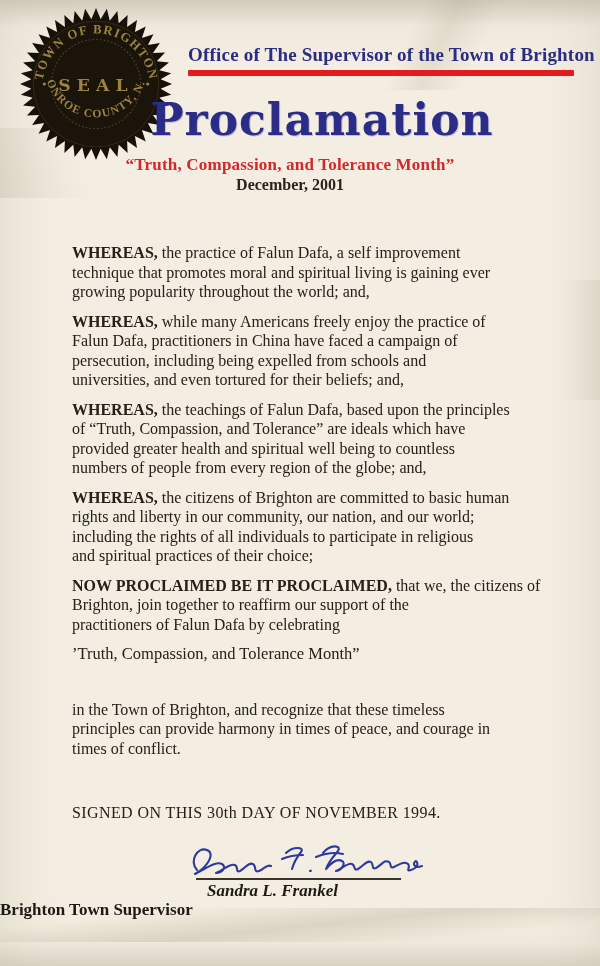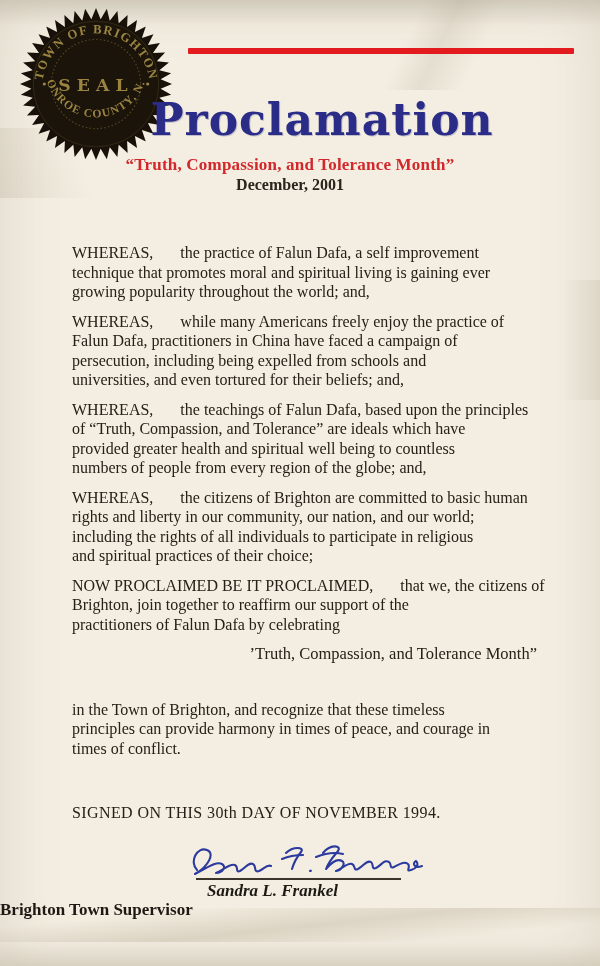--- a/index.html
+++ b/index.html
@@ -41,23 +41,23 @@
     position:absolute;left:0;top:155px;width:600px;text-align:center;transform:translateX(-10px);
     font-size:17px;font-weight:bold;color:#d2282c;letter-spacing:.2px;
   }
   .doc-date{
     position:absolute;left:0;top:176px;width:600px;text-align:center;transform:translateX(-10px);
     font-size:16px;font-weight:600;color:#2a241d;
   }
 
   .body-text{position:absolute;left:72px;top:243px;width:505px;font-size:16px;line-height:19.5px;}
   .para{margin:0 0 10px 0;}
-  .para .lead{font-weight:normal;}
-  .para .rest{white-space:pre-line;margin-left:23px;}
-  .quote-line{margin:10px 0 0 0;text-align:right;width:465px;font-size:16.5px;}
+  .para .lead{font-weight:bold;}
+  .para .rest{white-space:pre-line;}
+  .quote-line{margin:10px 0 0 0;text-align:left;width:465px;font-size:16.5px;}
   .closing{margin:36px 0 0 0;white-space:pre-line;}
   .signed{margin:45px 0 0 0;font-size:16px;letter-spacing:.4px;}
 
   .sig-svg{position:absolute;left:183px;top:836px;}
   .sig-line{position:absolute;left:196px;top:878px;width:205px;border-top:2px solid #3a342c;}
   .sig-name{position:absolute;left:0;top:881px;width:545px;text-align:center;
     font-size:17px;font-weight:bold;font-style:italic;color:#1e1914;}
   .sig-role{position:absolute;left:0;top:900px;width:484px;text-align:left;
     font-size:17px;font-weight:bold;color:#1e1914;}
 </style>
@@ -85,20 +85,21 @@
     </text>
     <text font-family="Liberation Serif, serif" font-size="11.5" font-weight="bold" fill="#9b8440" letter-spacing="1.1">
       <textPath href="#sealArcBot" startOffset="50%" text-anchor="middle">MONROE COUNTY, N.Y.</textPath>
     </text>
     <text x="75" y="82" text-anchor="middle" font-family="DejaVu Serif, serif" font-size="17" font-weight="bold" fill="#9b8440" letter-spacing="6">SEAL</text>
     <circle cx="24" cy="75" r="1.6" fill="#9b8440"></circle>
     <circle cx="126" cy="75" r="1.6" fill="#9b8440"></circle>
   </svg>
 
   <div class="header-block">
+    <div class="header-title">Office of The Supervisor of the Town of Brighton</div>
     <div class="red-bar"></div>
   </div>
 
   <div class="doc-title">Proclamation</div>
   <div class="doc-subtitle">“Truth, Compassion, and Tolerance Month”</div>
   <div class="doc-date">December, 2001</div>
 
   <div class="body-text">
     <p class="para"><span class="lead">WHEREAS,</span><span class="rest"> the practice of Falun Dafa, a self improvement
 technique that promotes moral and spiritual living is gaining ever

